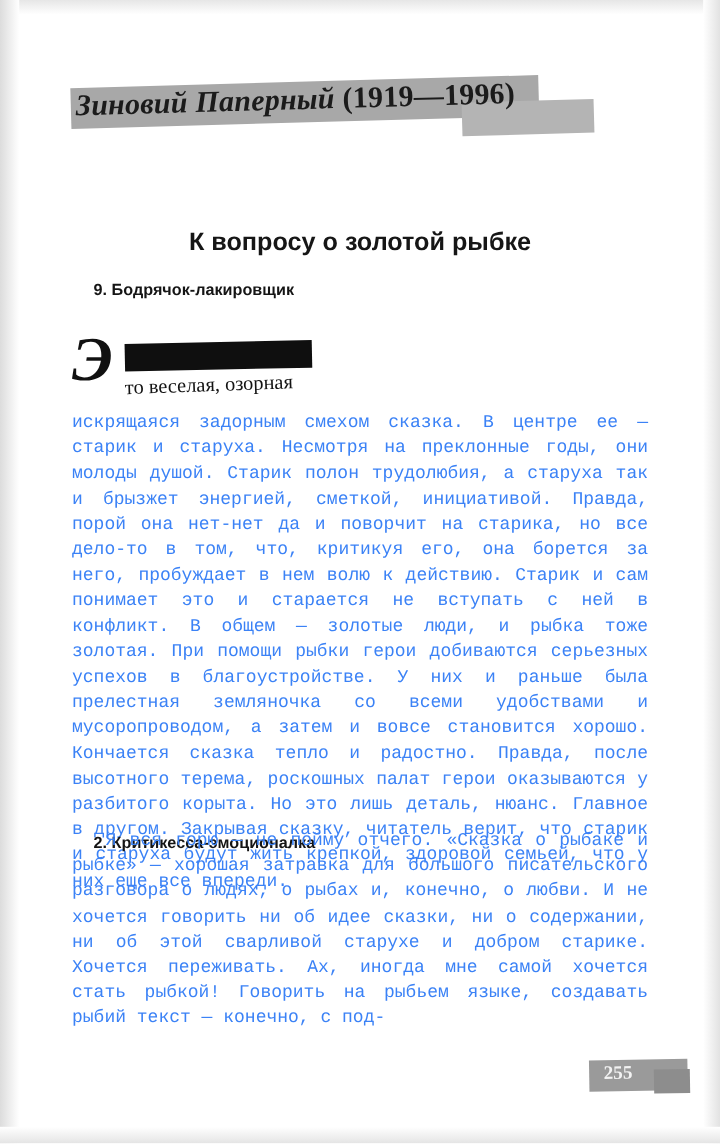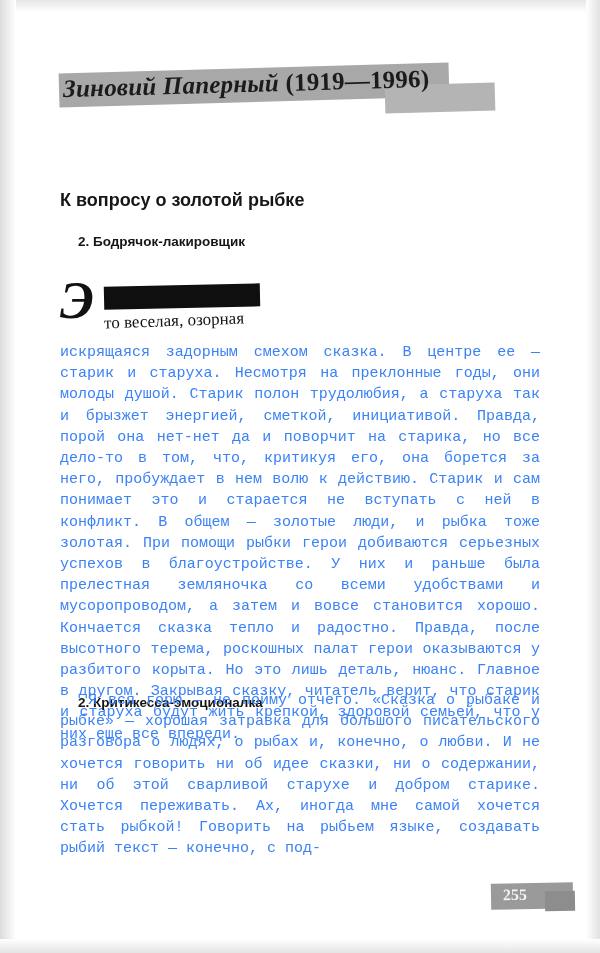--- a/index.html
+++ b/index.html
@@ -90,23 +90,23 @@
     font-style: normal;
     font-weight: bold;
   }
 
   
   .article-title {
     position: absolute;
     left: 60px;
     top: 190px;
     width: 480px;
-    text-align: left;
+    text-align: center;
     font-family: "Liberation Sans", sans-serif;
-    font-size: 18px;
+    font-size: 21px;
     font-weight: bold;
     color: #161616;
   }
 
   
   .section-heading {
     position: absolute;
     font-family: "Liberation Sans", sans-serif;
     font-size: 13.5px;
     font-weight: bold;
@@ -221,21 +221,21 @@
   <div class="scan-edge-bottom"></div>
 
   <div class="author-banner">
     <div class="author-bar"></div>
     <div class="author-bar2"></div>
     <div class="author-name"><span>Зиновий Паперный</span> <span class="years">(1919—1996)</span></div>
   </div>
 
   <div class="article-title">К вопросу о золотой рыбке</div>
 
-  <div class="section-heading" id="sec1">2. Бодрячок-лакировщик</div>
+  <div class="section-heading" id="sec1">9. Бодрячок-лакировщик</div>
 
   <div class="dropcap-block">
     <div class="dropcap">Э</div>
     <div class="redaction"></div>
     <div class="dropcap-tail">то веселая, озорная</div>
   </div>
 
   <div class="body-block" id="para1">искрящаяся задорным смехом сказка. В центре ее — старик и старуха. Несмотря на преклонные годы, они молоды душой. Старик полон трудолюбия, а старуха так и брызжет энергией, сметкой, инициативой. Правда, порой она нет-нет да и поворчит на старика, но все дело-то в том, что, критикуя его, она борется за него, пробуждает в нем волю к действию. Старик и сам понимает это и старается не вступать с ней в конфликт. В общем — золотые люди, и рыбка тоже золотая. При помощи рыбки герои добиваются серьезных успехов в благоустройстве. У них и раньше была прелестная земляночка со всеми удобствами и мусоропроводом, а затем и вовсе становится хорошо. Кончается сказка тепло и радостно. Правда, после высотного терема, роскошных палат герои оказываются у разбитого корыта. Но это лишь деталь, нюанс. Главное в другом. Закрывая сказку, читатель верит, что старик и старуха будут жить крепкой, здоровой семьей, что у них еще все впереди.</div>
 
   <div class="section-heading" id="sec2">2. Критикесса-эмоционалка</div>

